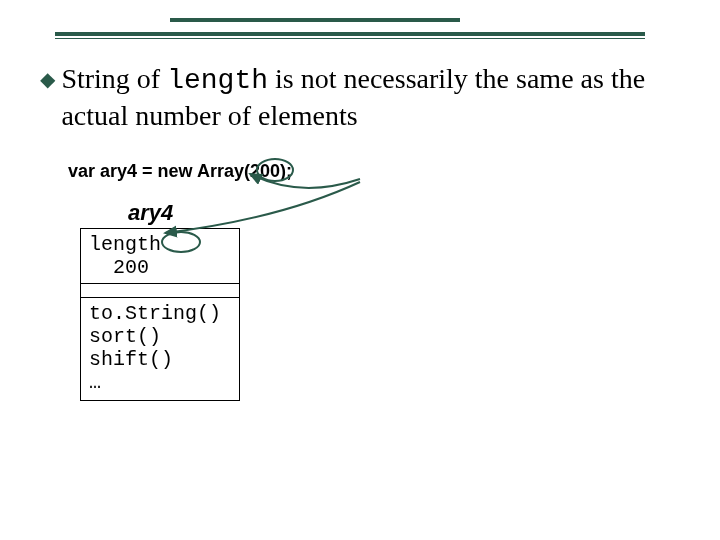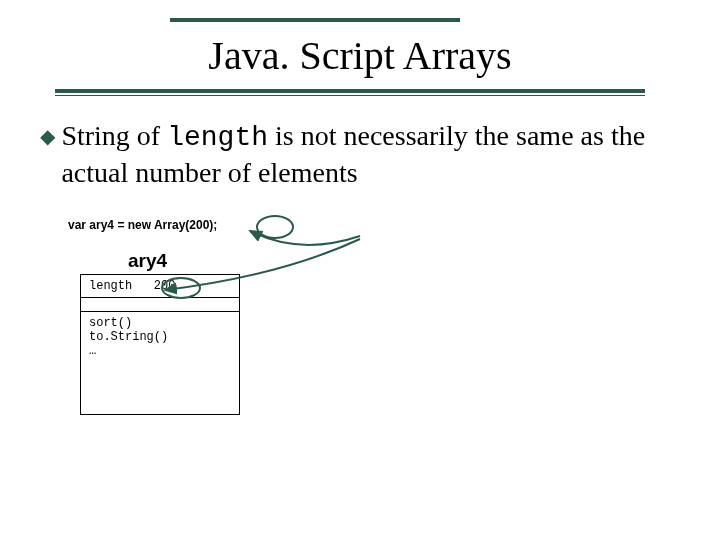--- a/index.html
+++ b/index.html
@@ -60,21 +60,21 @@
     margin-right: 6px;
     margin-top: 6px;
     flex-shrink: 0;
   }
   .mono-inline {
     font-family: "Courier New", Courier, monospace;
   }
   .code-line {
     font-family: Arial, Helvetica, sans-serif;
     font-weight: bold;
-    font-size: 12px;
+    font-size: 18px;
     color: #000;
     margin-top: 28px;
     margin-left: 28px;
     position: relative;
   }
   .code-circle {
     position: absolute;
     border: 2px solid #2a5a4a;
     border-radius: 50%;
     pointer-events: none;
@@ -87,33 +87,34 @@
     font-family: Arial, Helvetica, sans-serif;
     font-weight: bold;
     font-size: 17px;
     color: #000;
     line-height: 1.25;
   }
   .note .mono-inline { font-weight: bold; }
   .obj-label {
     font-family: Arial, Helvetica, sans-serif;
     font-weight: bold;
-    font-size: 19px;
+    font-size: 22px;
     color: #000;
     margin-left: 88px;
     margin-top: 18px;
     position: relative;
+    font-style: italic;
   }
   .obj-box {
     border: 1px solid #000;
     margin-left: 40px;
     margin-top: 2px;
     width: 160px;
     font-family: "Courier New", Courier, monospace;
-    font-size: 12px;
+    font-size: 20px;
     color: #000;
     position: relative;
   }
   .obj-row {
     padding: 4px 8px;
     border-bottom: 1px solid #000;
     position: relative;
   }
   .obj-row:last-child { border-bottom: none; }
   .obj-row.tall { height: 102px; }
@@ -122,21 +123,20 @@
     left: 0;
     top: 0;
     pointer-events: none;
   }
 </style>
 </head>
 <body>
 
 <div class="title-area">
   <div class="title-rule-top"></div>
-  <h1 class="slide-title">Java. Script Arrays</h1>
   <div class="title-rule-group">
     <div class="title-rule-thick"></div>
     <div class="title-rule-thin"></div>
   </div>
 </div>
 
 <div class="body">
 
   <div class="bullet-row">
     <span class="bullet-icon">◆</span>
@@ -154,22 +154,23 @@
   <div class="obj-label">ary4</div>
 
   <div class="obj-box">
     <div class="obj-row">
       <span>length</span>
       &nbsp;&nbsp;<span>200</span>
       <span class="code-circle" style="left:80px; top:2px; width:40px; height:22px;"></span>
     </div>
     <div class="obj-row" style="height:14px;"></div>
     <div class="obj-row tall">
+      <div>to.String()</div>
       <div>sort()</div>
-      <div>to.String()</div>
+      <div>shift()</div>
       <div>…</div>
     </div>
   </div>
 
   <svg class="arrow-svg" width="720" height="400">
     <defs>
       <marker id="arrowhead" markerWidth="8" markerHeight="8" refX="6" refY="3" orient="auto">
         <path d="M0,0 L7,3 L0,6 Z" fill="#2a5a4a"></path>
       </marker>
     </defs>

